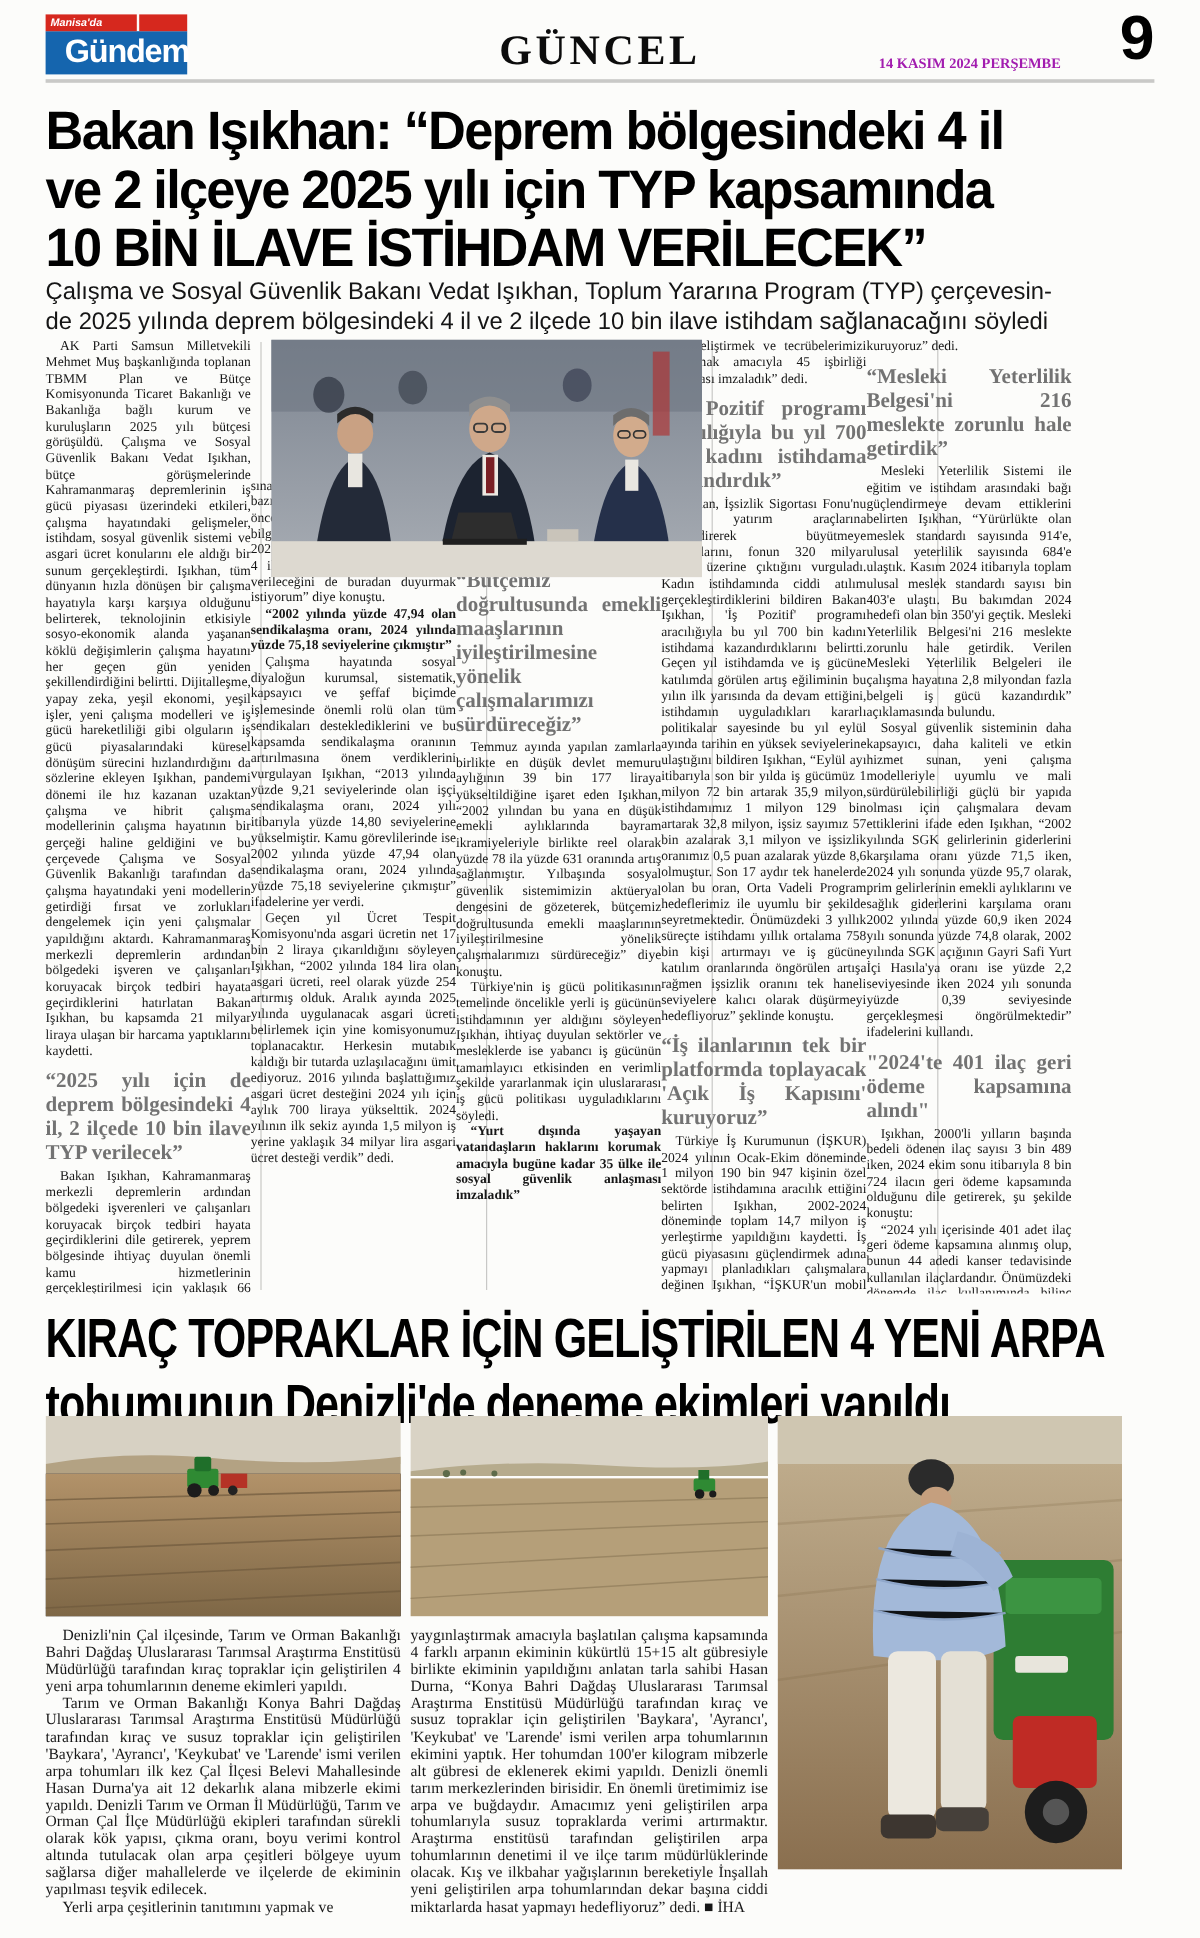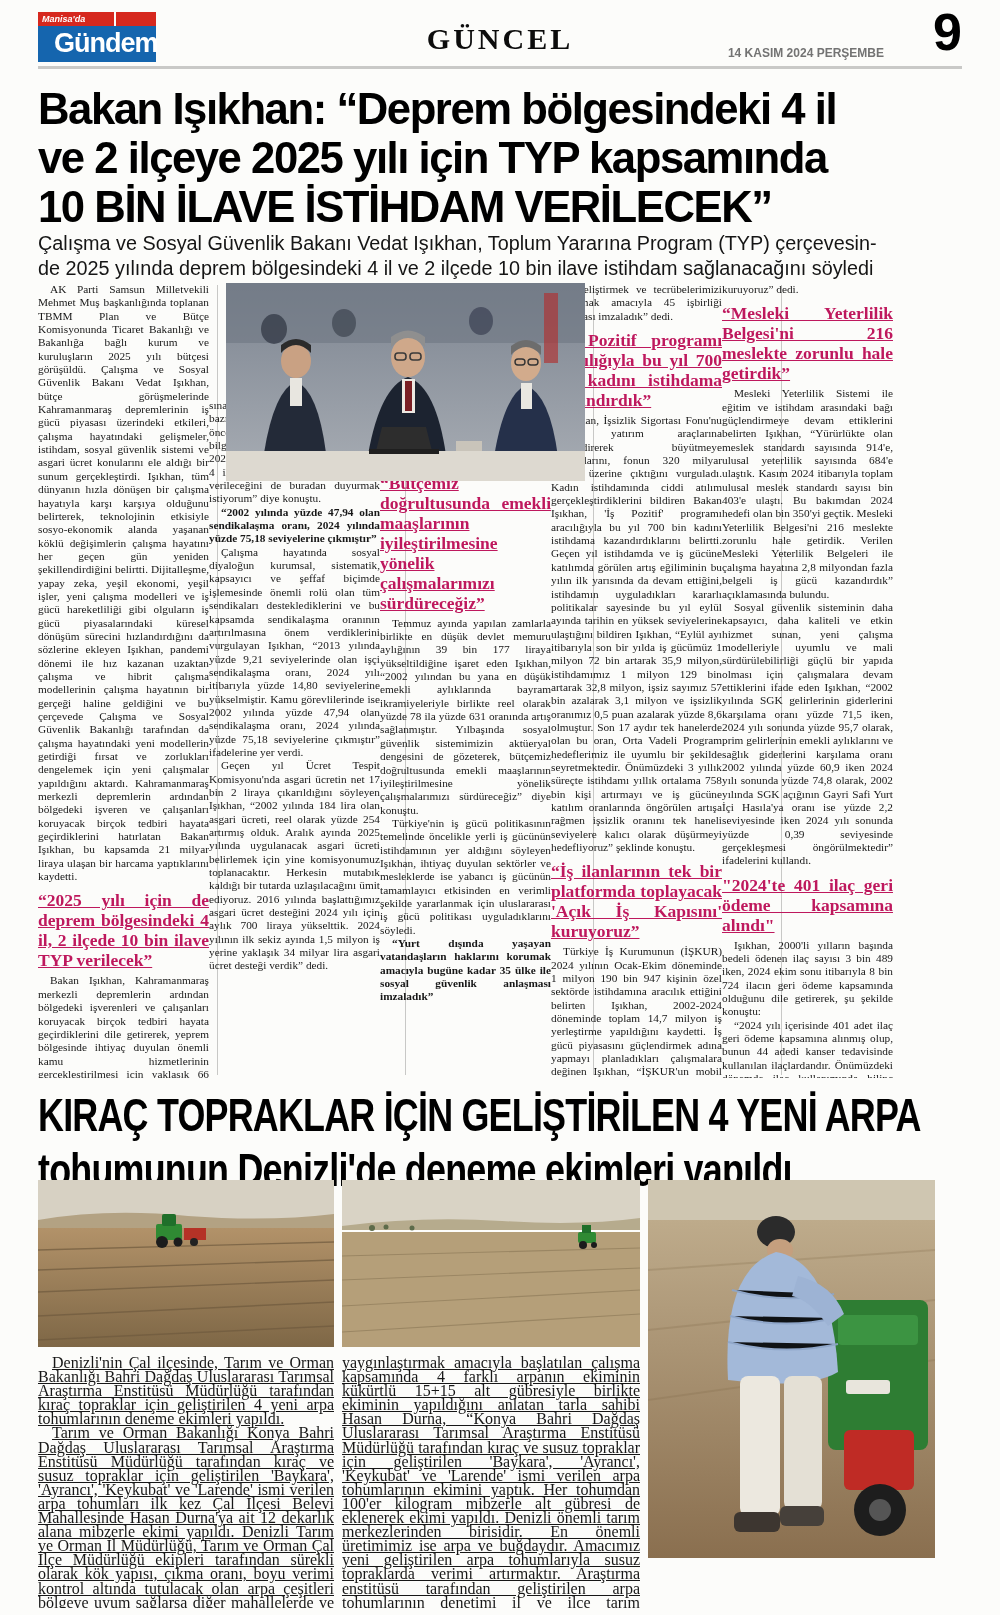--- a/index.html
+++ b/index.html
@@ -8,50 +8,50 @@
   
   .masthead{position:absolute;left:38px;right:38px;top:10px;height:56px;border-bottom:3px solid #c9c9c7;}
   .logo{position:absolute;left:0;top:2px;width:118px;height:50px;font-family:"Liberation Sans",sans-serif;}
   .logo-top{display:flex;height:14px;}
   .logo-tag{background:#d6281e;color:#fff;font-style:italic;font-weight:bold;font-size:9px;
             line-height:14px;padding:0 4px;flex:1;}
   .logo-mini{background:#d6281e;width:40px;margin-left:2px;}
   .logo-main{background:#1565ae;height:36px;color:#fff;font-weight:bold;font-size:27px;
              letter-spacing:-1px;text-align:center;line-height:35px;padding-left:16px;}
   .section-title{position:absolute;left:0;right:0;top:12px;text-align:center;
-                 font-weight:bold;font-size:30px;letter-spacing:3px;color:#0c0c0c;}
-  .dateline{position:absolute;right:78px;top:36px;font-family:Liberation Sans, sans-serif;
-            font-weight:bold;font-size:12px;letter-spacing:0;color:#737373;}
+                 font-weight:bold;font-size:35px;letter-spacing:3px;color:#0c0c0c;}
+  .dateline{position:absolute;right:78px;top:36px;font-family:Liberation Serif, serif;
+            font-weight:bold;font-size:12px;letter-spacing:0;color:#a21caf;}
   .page-num{position:absolute;right:0;top:-8px;font-family:"Liberation Sans",sans-serif;
             font-weight:bold;font-size:52px;color:#000;}
   
   .headline{position:absolute;left:38px;top:84px;width:930px;font-family:"Liberation Sans",sans-serif;
             font-weight:bold;font-size:45px;line-height:49px;letter-spacing:-1.5px;color:#000;
             transform:scaleX(.97);transform-origin:left top;white-space:nowrap;}
   .deck{position:absolute;left:38px;top:231px;width:930px;font-family:"Liberation Sans",sans-serif;
         font-size:20px;line-height:25px;color:#151515;transform:scaleX(.99);transform-origin:left top;white-space:nowrap;}
   .bodycols{position:absolute;left:38px;top:283px;width:923px;height:795px;display:flex;}
   .col{width:171px;height:795px;overflow:hidden;box-sizing:border-box;font-size:11.3px;
        line-height:13.35px;text-align:justify;}
   .col.pad{padding-top:116px;}
   .col p.para{margin:0;text-indent:12px;}
   .col p.para.cont{text-indent:0;}
   .col p.para.b{font-weight:bold;}
-  .col h3.colsub{margin:7px 0 4px;font-size:17.5px;line-height:20px;font-weight:bold;color:#be185d;text-decoration:underline;}
+  .col h3.colsub{margin:7px 0 4px;font-size:17.5px;line-height:20px;font-weight:bold;color:#737373;}
   .vr{position:absolute;top:285px;height:790px;width:1px;background:#c8c8c6;}
   .photo-meeting{position:absolute;left:226px;top:283px;width:359px;height:198px;}
   
   .headline2{position:absolute;left:38px;top:1088px;font-family:"Liberation Sans",sans-serif;
              font-weight:bold;color:#000;transform:scaleX(.78);transform-origin:left top;white-space:nowrap;}
   .headline2 div{font-size:46px;line-height:55px;letter-spacing:-1px;}
   .photo2{position:absolute;left:38px;top:1180px;width:296px;height:167px;}
   .photo3{position:absolute;left:342px;top:1180px;width:298px;height:167px;}
   .photo4{position:absolute;left:648px;top:1180px;width:287px;height:378px;}
-  .bcol{position:absolute;top:1356px;height:252px;overflow:hidden;font-size:16px;
-        line-height:14.1px;text-align:justify;text-decoration:underline;}
+  .bcol{position:absolute;top:1356px;height:252px;overflow:hidden;font-size:13px;
+        line-height:14.1px;text-align:justify;}
   .bcol-left{left:38px;width:296px;}
   .bcol-right{left:342px;width:298px;}
   .bcol p.para{margin:0;text-indent:14px;}
   .bcol p.para.cont{text-indent:0;}
 </style>
 </head>
 <body>
 
 <div class="page">
 

